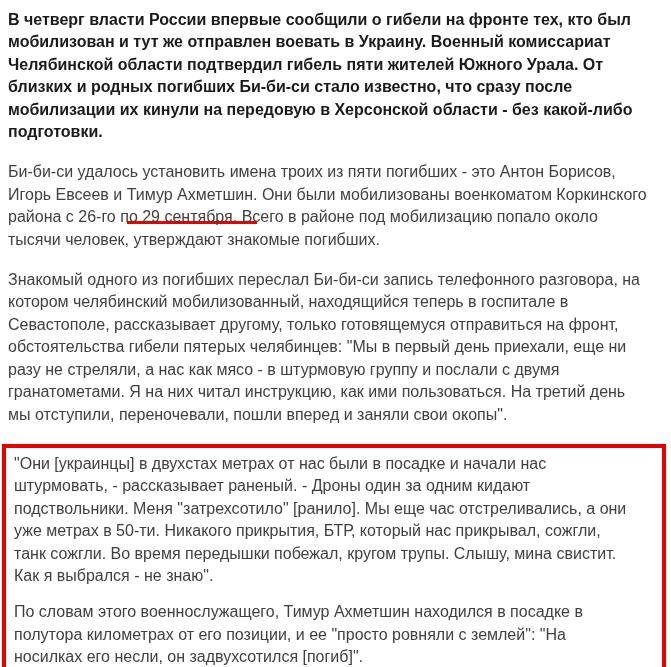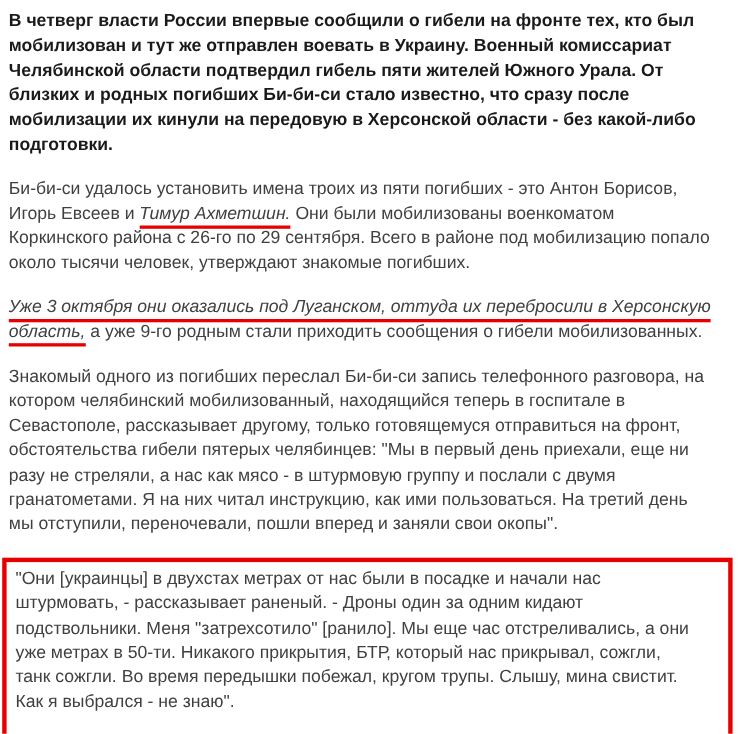--- a/index.html
+++ b/index.html
@@ -30,22 +30,21 @@
     line-height: 22.4px;
     color: var(--text-body, #404040);
     max-width: 655px;
   }
   p.lead {
     font-weight: bold;
     color: var(--text-lead, #1a1a1a);
   }
   .u {
     border-bottom: 3px solid var(--annotation-red, #e60000);
-    padding-bottom: 2px;
-    font-style: italic;
+    padding-bottom: 18px;
   }
   .highlight-box {
     border: 4px solid var(--annotation-red, #e60000);
     margin: 7px 0 0 -6px;
     width: 664px;
     padding: 5px 10px 6px 8px;
   }
   .highlight-box p {
     max-width: 640px;
   }
@@ -58,21 +57,20 @@
 </style>
 </head>
 <body>
 
 <div class="page">
 
   <p class="lead">В четверг власти России впервые сообщили о гибели на фронте тех, кто был мобилизован и тут же отправлен воевать в Украину. Военный комиссариат Челябинской области подтвердил гибель пяти жителей Южного Урала. От близких и родных погибших Би-би-си стало известно, что сразу после мобилизации их кинули на передовую в Херсонской области - без какой-либо подготовки.</p>
 
   <p><span>Би-би-си удалось установить имена троих из пяти погибших - это Антон Борисов, Игорь Евсеев и </span><span class="u">Тимур Ахметшин.</span><span> Они были мобилизованы военкоматом Коркинского района с 26-го по 29 сентября. Всего в районе под мобилизацию попало около тысячи человек, утверждают знакомые погибших.</span></p>
 
-  <p><span class="u">Уже 3 октября они оказались под Луганском, оттуда их перебросили в Херсонскую область,</span><span> а уже 9-го родным стали приходить сообщения о гибели мобилизованных.</span></p>
 
   <p>Знакомый одного из погибших переслал Би-би-си запись телефонного разговора, на котором челябинский мобилизованный, находящийся теперь в госпитале в Севастополе, рассказывает другому, только готовящемуся отправиться на фронт, обстоятельства гибели пятерых челябинцев: "Мы в первый день приехали, еще ни разу не стреляли, а нас как мясо - в штурмовую группу и послали с двумя гранатометами. Я на них читал инструкцию, как ими пользоваться. На третий день мы отступили, переночевали, пошли вперед и заняли свои окопы".</p>
 
   <div class="highlight-box">
     <p>"Они [украинцы] в двухстах метрах от нас были в посадке и начали нас штурмовать, - рассказывает раненый. - Дроны один за одним кидают подствольники. Меня "затрехсотило" [ранило]. Мы еще час отстреливались, а они уже метрах в 50-ти. Никакого прикрытия, БТР, который нас прикрывал, сожгли, танк сожгли. Во время передышки побежал, кругом трупы. Слышу, мина свистит. Как я выбрался - не знаю".</p>
     <p>По словам этого военнослужащего, Тимур Ахметшин находился в посадке в полутора километрах от его позиции, и ее "просто ровняли с землей": "На носилках его несли, он задвухсотился [погиб]".</p>
   </div>
 
 </div>
 

